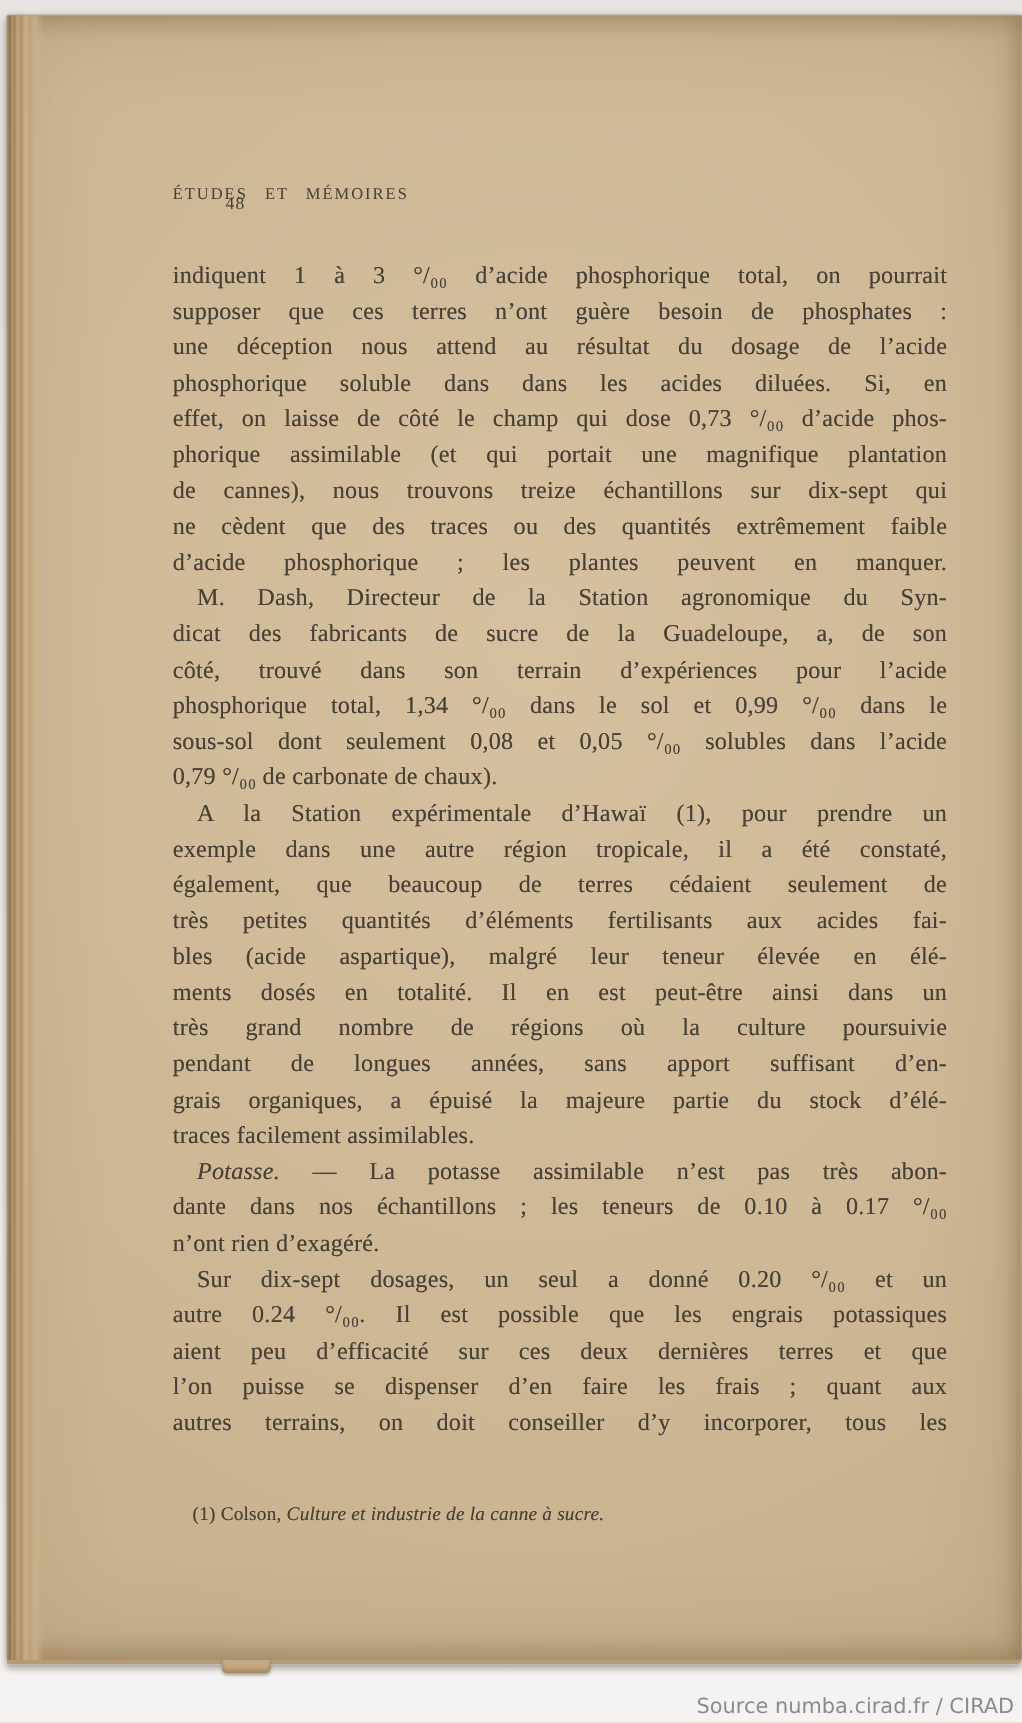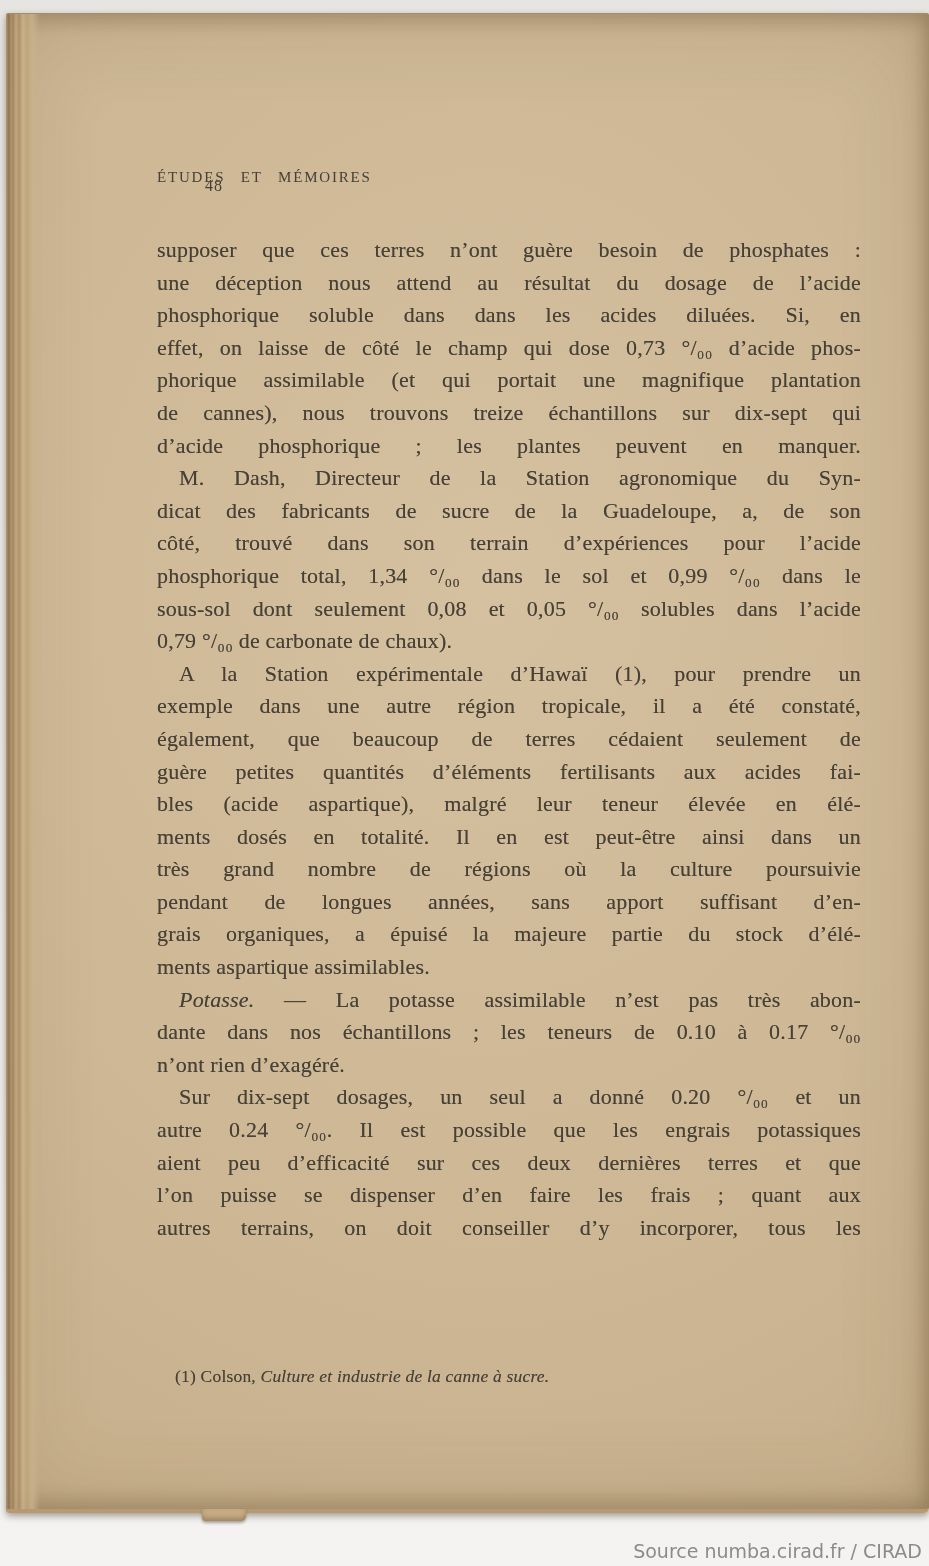--- a/index.html
+++ b/index.html
@@ -92,43 +92,45 @@
     <div class="page-left-edges"></div>
     <div class="page-edge-tab"></div>
 
     <div class="print-area">
       <div class="header-row">
         <span class="page-number">48</span>
         <span class="running-header">ÉTUDES ET MÉMOIRES</span>
       </div>
 
       <div class="text-body">
+          <div class="line">indiquent 1 à 3 °/₀₀ d’acide phosphorique total, on pourrait</div>
           <div class="line">supposer que ces terres n’ont guère besoin de phosphates :</div>
           <div class="line">une déception nous attend au résultat du dosage de l’acide</div>
           <div class="line">phosphorique soluble dans dans les acides diluées. Si, en</div>
           <div class="line">effet, on laisse de côté le champ qui dose 0,73 °/₀₀ d’acide phos-</div>
           <div class="line">phorique assimilable (et qui portait une magnifique plantation</div>
           <div class="line">de cannes), nous trouvons treize échantillons sur dix-sept qui</div>
+          <div class="line">ne cèdent que des traces ou des quantités extrêmement faible</div>
           <div class="line">d’acide phosphorique ; les plantes peuvent en manquer.</div>
           <div class="line indent">M. Dash, Directeur de la Station agronomique du Syn-</div>
           <div class="line">dicat des fabricants de sucre de la Guadeloupe, a, de son</div>
           <div class="line">côté, trouvé dans son terrain d’expériences pour l’acide</div>
           <div class="line">phosphorique total, 1,34 °/₀₀ dans le sol et 0,99 °/₀₀ dans le</div>
           <div class="line">sous-sol dont seulement 0,08 et 0,05 °/₀₀ solubles dans l’acide</div>
           <div class="line no-justify">0,79 °/₀₀ de carbonate de chaux).</div>
           <div class="line indent">A la Station expérimentale d’Hawaï (1), pour prendre un</div>
           <div class="line">exemple dans une autre région tropicale, il a été constaté,</div>
           <div class="line">également, que beaucoup de terres cédaient seulement de</div>
-          <div class="line">guère petites quantités d’éléments fertilisants aux acides fai-</div>
+          <div class="line">très petites quantités d’éléments fertilisants aux acides fai-</div>
           <div class="line">bles (acide aspartique), malgré leur teneur élevée en élé-</div>
           <div class="line">ments dosés en totalité. Il en est peut-être ainsi dans un</div>
           <div class="line">très grand nombre de régions où la culture poursuivie</div>
           <div class="line">pendant de longues années, sans apport suffisant d’en-</div>
           <div class="line">grais organiques, a épuisé la majeure partie du stock d’élé-</div>
-          <div class="line no-justify">ments aspartique assimilables.</div>
+          <div class="line no-justify">traces facilement assimilables.</div>
           <div class="line indent"><em>Potasse.</em> — La potasse assimilable n’est pas très abon-</div>
           <div class="line">dante dans nos échantillons ; les teneurs de 0.10 à 0.17 °/₀₀</div>
           <div class="line no-justify">n’ont rien d’exagéré.</div>
           <div class="line indent">Sur dix-sept dosages, un seul a donné 0.20 °/₀₀ et un</div>
           <div class="line">autre 0.24 °/₀₀. Il est possible que les engrais potassiques</div>
           <div class="line">aient peu d’efficacité sur ces deux dernières terres et que</div>
           <div class="line">l’on puisse se dispenser d’en faire les frais ; quant aux</div>
           <div class="line">autres terrains, on doit conseiller d’y incorporer, tous les</div>
         </div>
 

